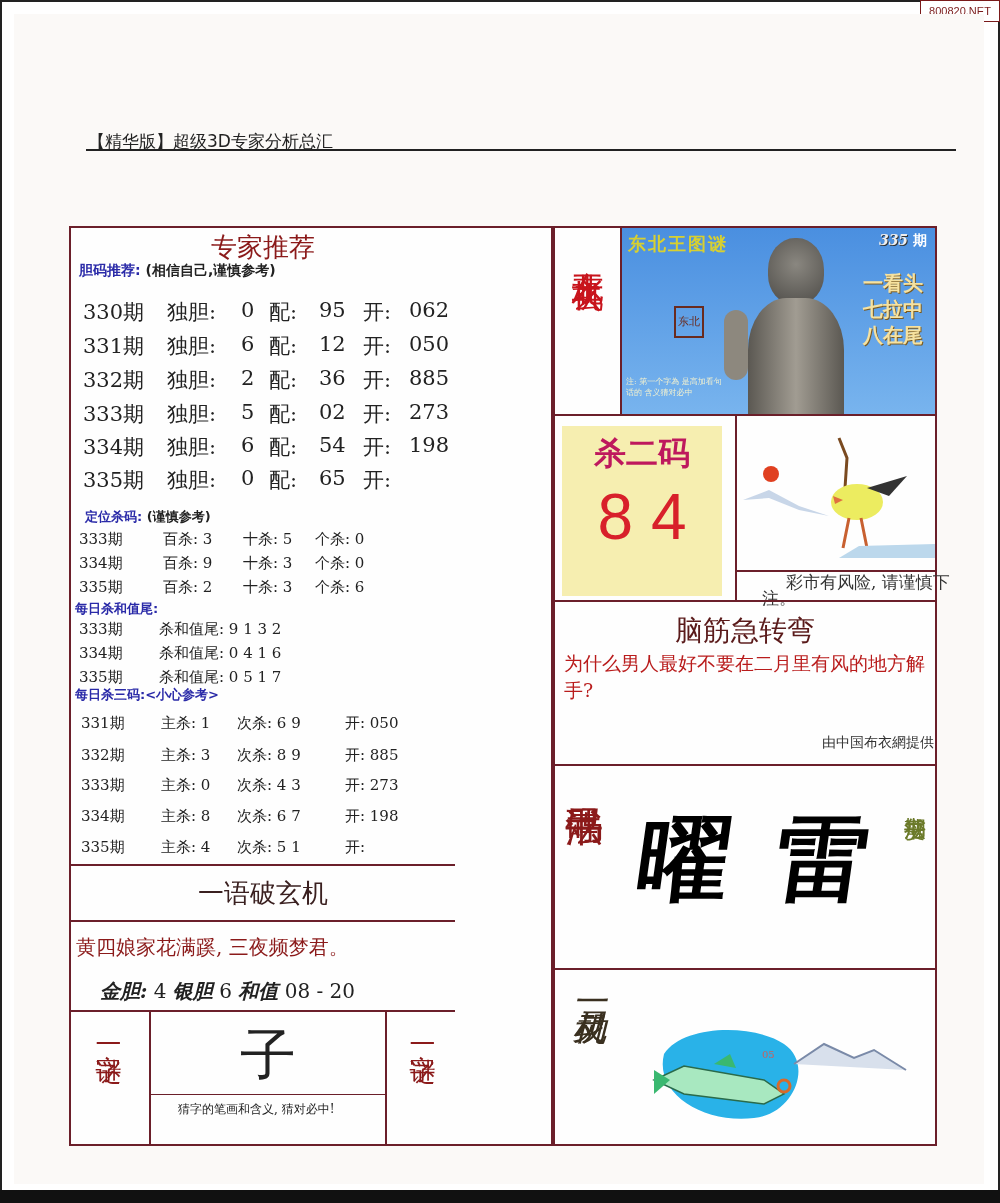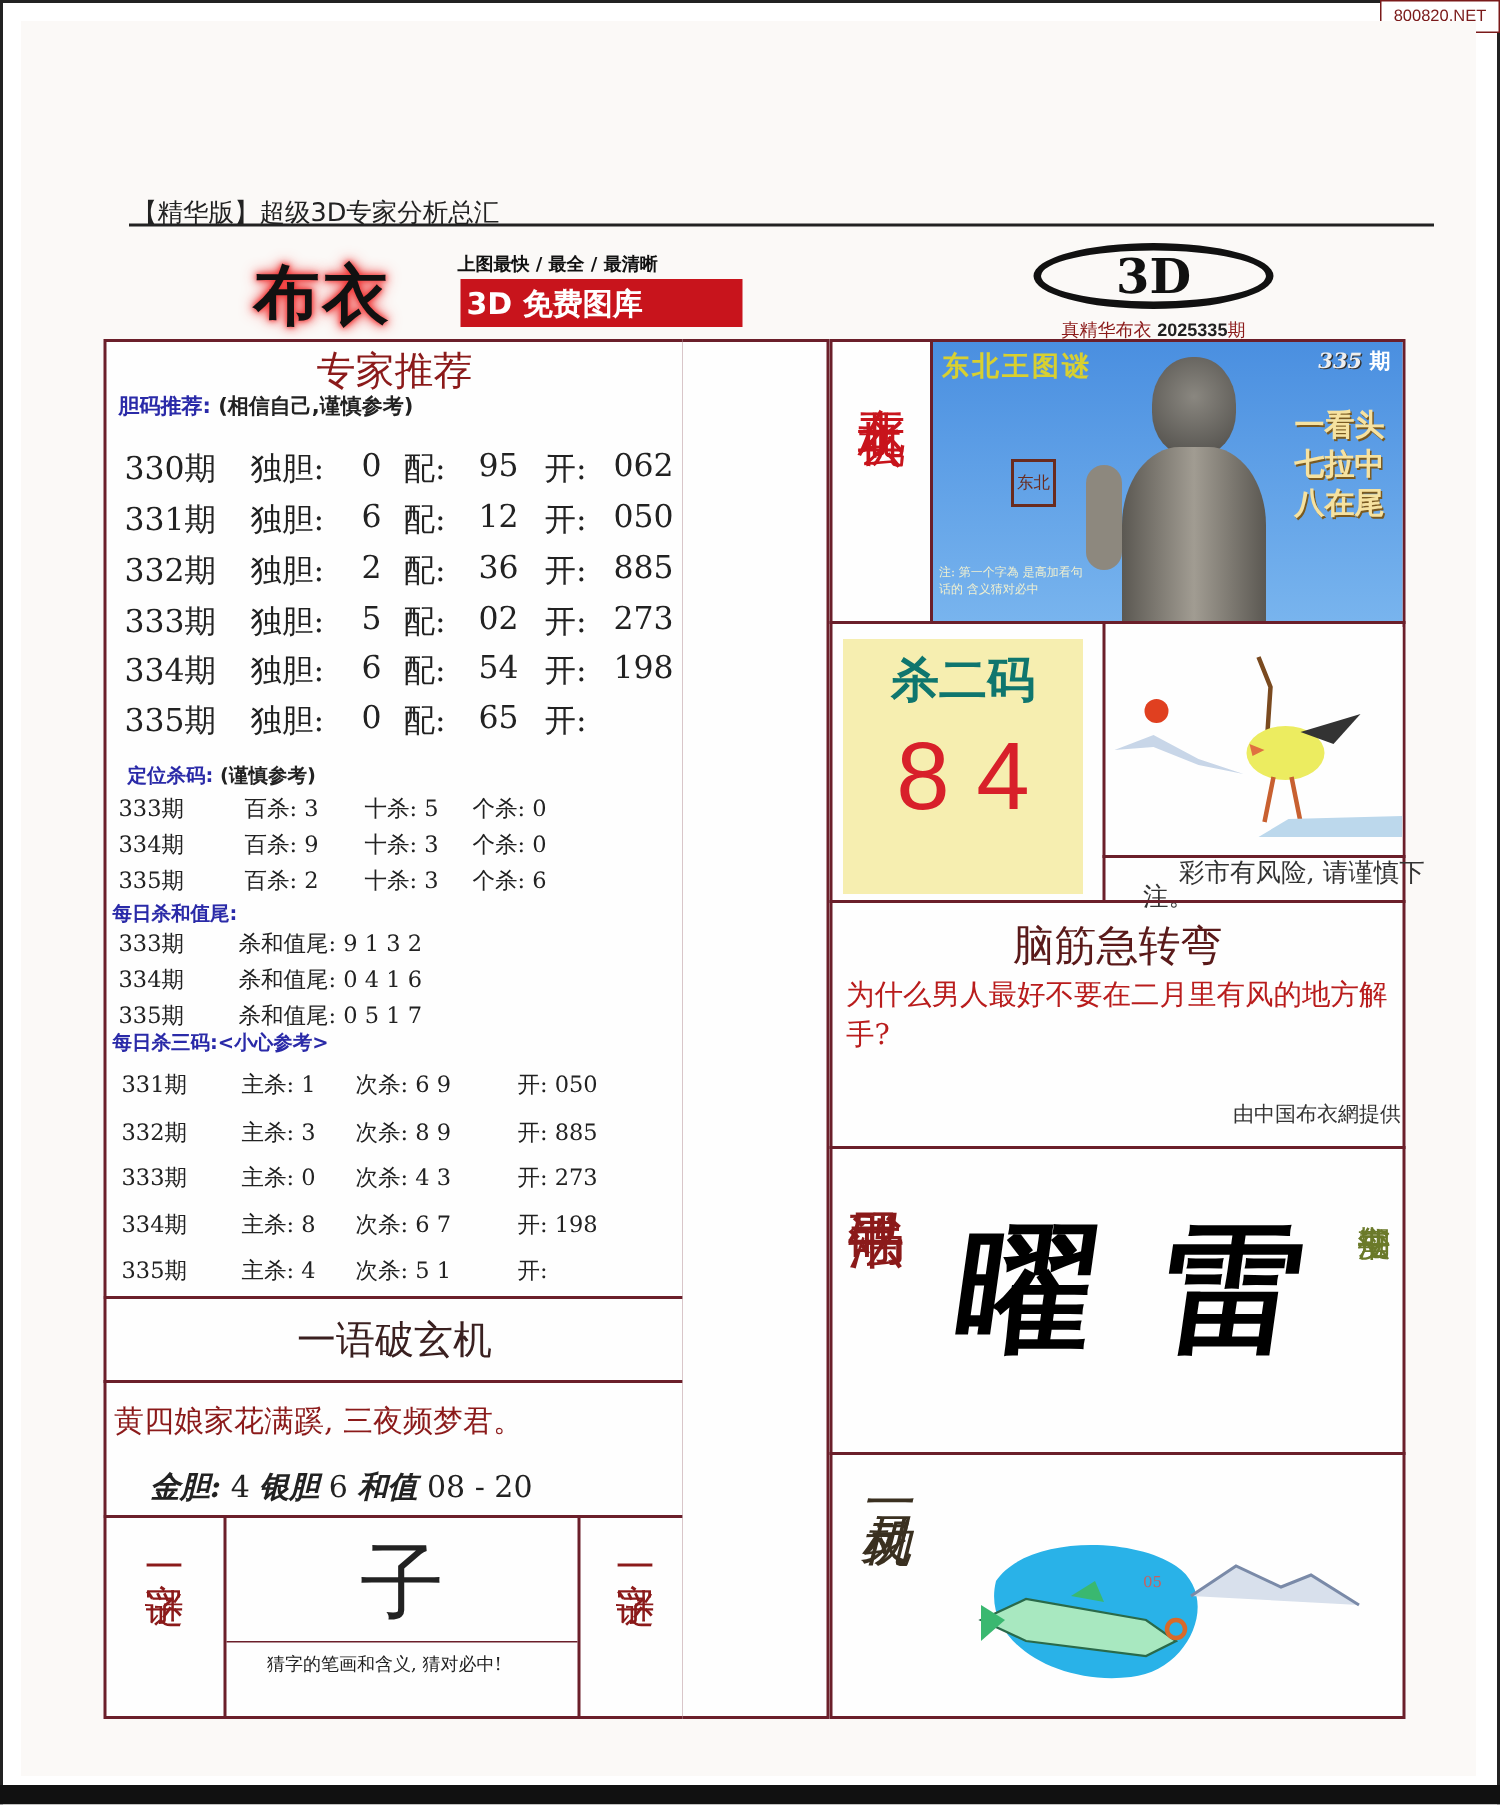--- a/index.html
+++ b/index.html
@@ -78,33 +78,21 @@
 </head>
 <body>
 
 <div class="frame"></div>
 <div class="watermark">800820.NET</div>
 
 <div class="paper">
   <div class="subtitle">【精华版】超级3D专家分析总汇</div>
   <div class="subtitle-rule"></div>
 
-  <div class="logo-buyi">
-    <div class="big">布衣</div>
-    <div class="tagline">上图最快 / 最全 / 最清晰</div>
-    <div class="banner">3D 免费图库</div>
-  </div>
-
-  <div class="logo-3d">
-    <div class="ring">3D</div>
-    <div class="caption">
-      <span>真精华布衣</span>
-      <b>2025335</b><span>期</span>
-    </div>
-  </div>
+
 
   <div class="box" style="left:55px; top:212px; width:388px; height:640px;">
     <div class="sec-heading" style="font-size:26px; margin-top:2px;">专家推荐</div>
     <div class="blue-label" style="position:absolute; left:8px; top:34px;">
       <span style="color:#2a2aa8">胆码推荐:</span>
       <span>(相信自己,谨慎参考)</span>
     </div>
 
     <div class="row-big" style="top:70px; width:360px;">
       <span style="left:0">330期</span>
@@ -278,21 +266,21 @@
     <div style="position:absolute; right:12px; top:42px; text-align:center; font-family:'DejaVu Sans',sans-serif; font-weight:bold; font-size:20px; line-height:26px; color:#f6e2a0; text-shadow:1px 1px 0 #7a5a20;">
       <div>一看头</div>
       <div>七拉中</div>
       <div>八在尾</div>
     </div>
     <div style="position:absolute; left:4px; top:148px; width:96px; font-size:8px; line-height:11px; color:#f0f0d0;">注: 第一个字為 是高加看句话的 含义猜对必中</div>
   </div>
   <div class="hline" style="left:539px; top:400px; width:384px;"></div>
 
   <div style="position:absolute; left:548px; top:412px; width:160px; height:170px; background:#f6eeb0;">
-    <div style="text-align:center; font-family:'DejaVu Sans',sans-serif; font-weight:bold; font-size:32px; color:#0f766e; margin-top:6px;">杀二码</div>
+    <div style="text-align:center; font-family:'DejaVu Sans',sans-serif; font-weight:bold; font-size:32px; color:#be185d; margin-top:6px;">杀二码</div>
     <div style="text-align:center; font-family:Liberation Sans, sans-serif; font-size:64px; color:#d8202a; margin-top:4px;">8 4</div>
   </div>
   <div class="vline" style="left:721px; top:400px; height:186px;"></div>
   <div style="position:absolute; left:725px; top:404px; width:196px; height:152px; background:#fefefe; overflow:hidden;">
     <div style="position:absolute; left:24px; top:48px; width:16px; height:16px; border-radius:50%; background:#e04020;"></div>
     <svg width="196" height="152" style="position:absolute; left:0; top:0;">
       <path d="M4 82 L30 72 L60 88 L90 98 L60 92 L30 80 Z" fill="#c8d6e8"></path>
       <path d="M100 20 L108 40 L106 70" stroke="#7a4a20" stroke-width="3" fill="none"></path>
       <ellipse cx="118" cy="84" rx="26" ry="18" fill="#ecec60"></ellipse>
       <path d="M128 70 L168 58 L150 78 Z" fill="#333"></path>

